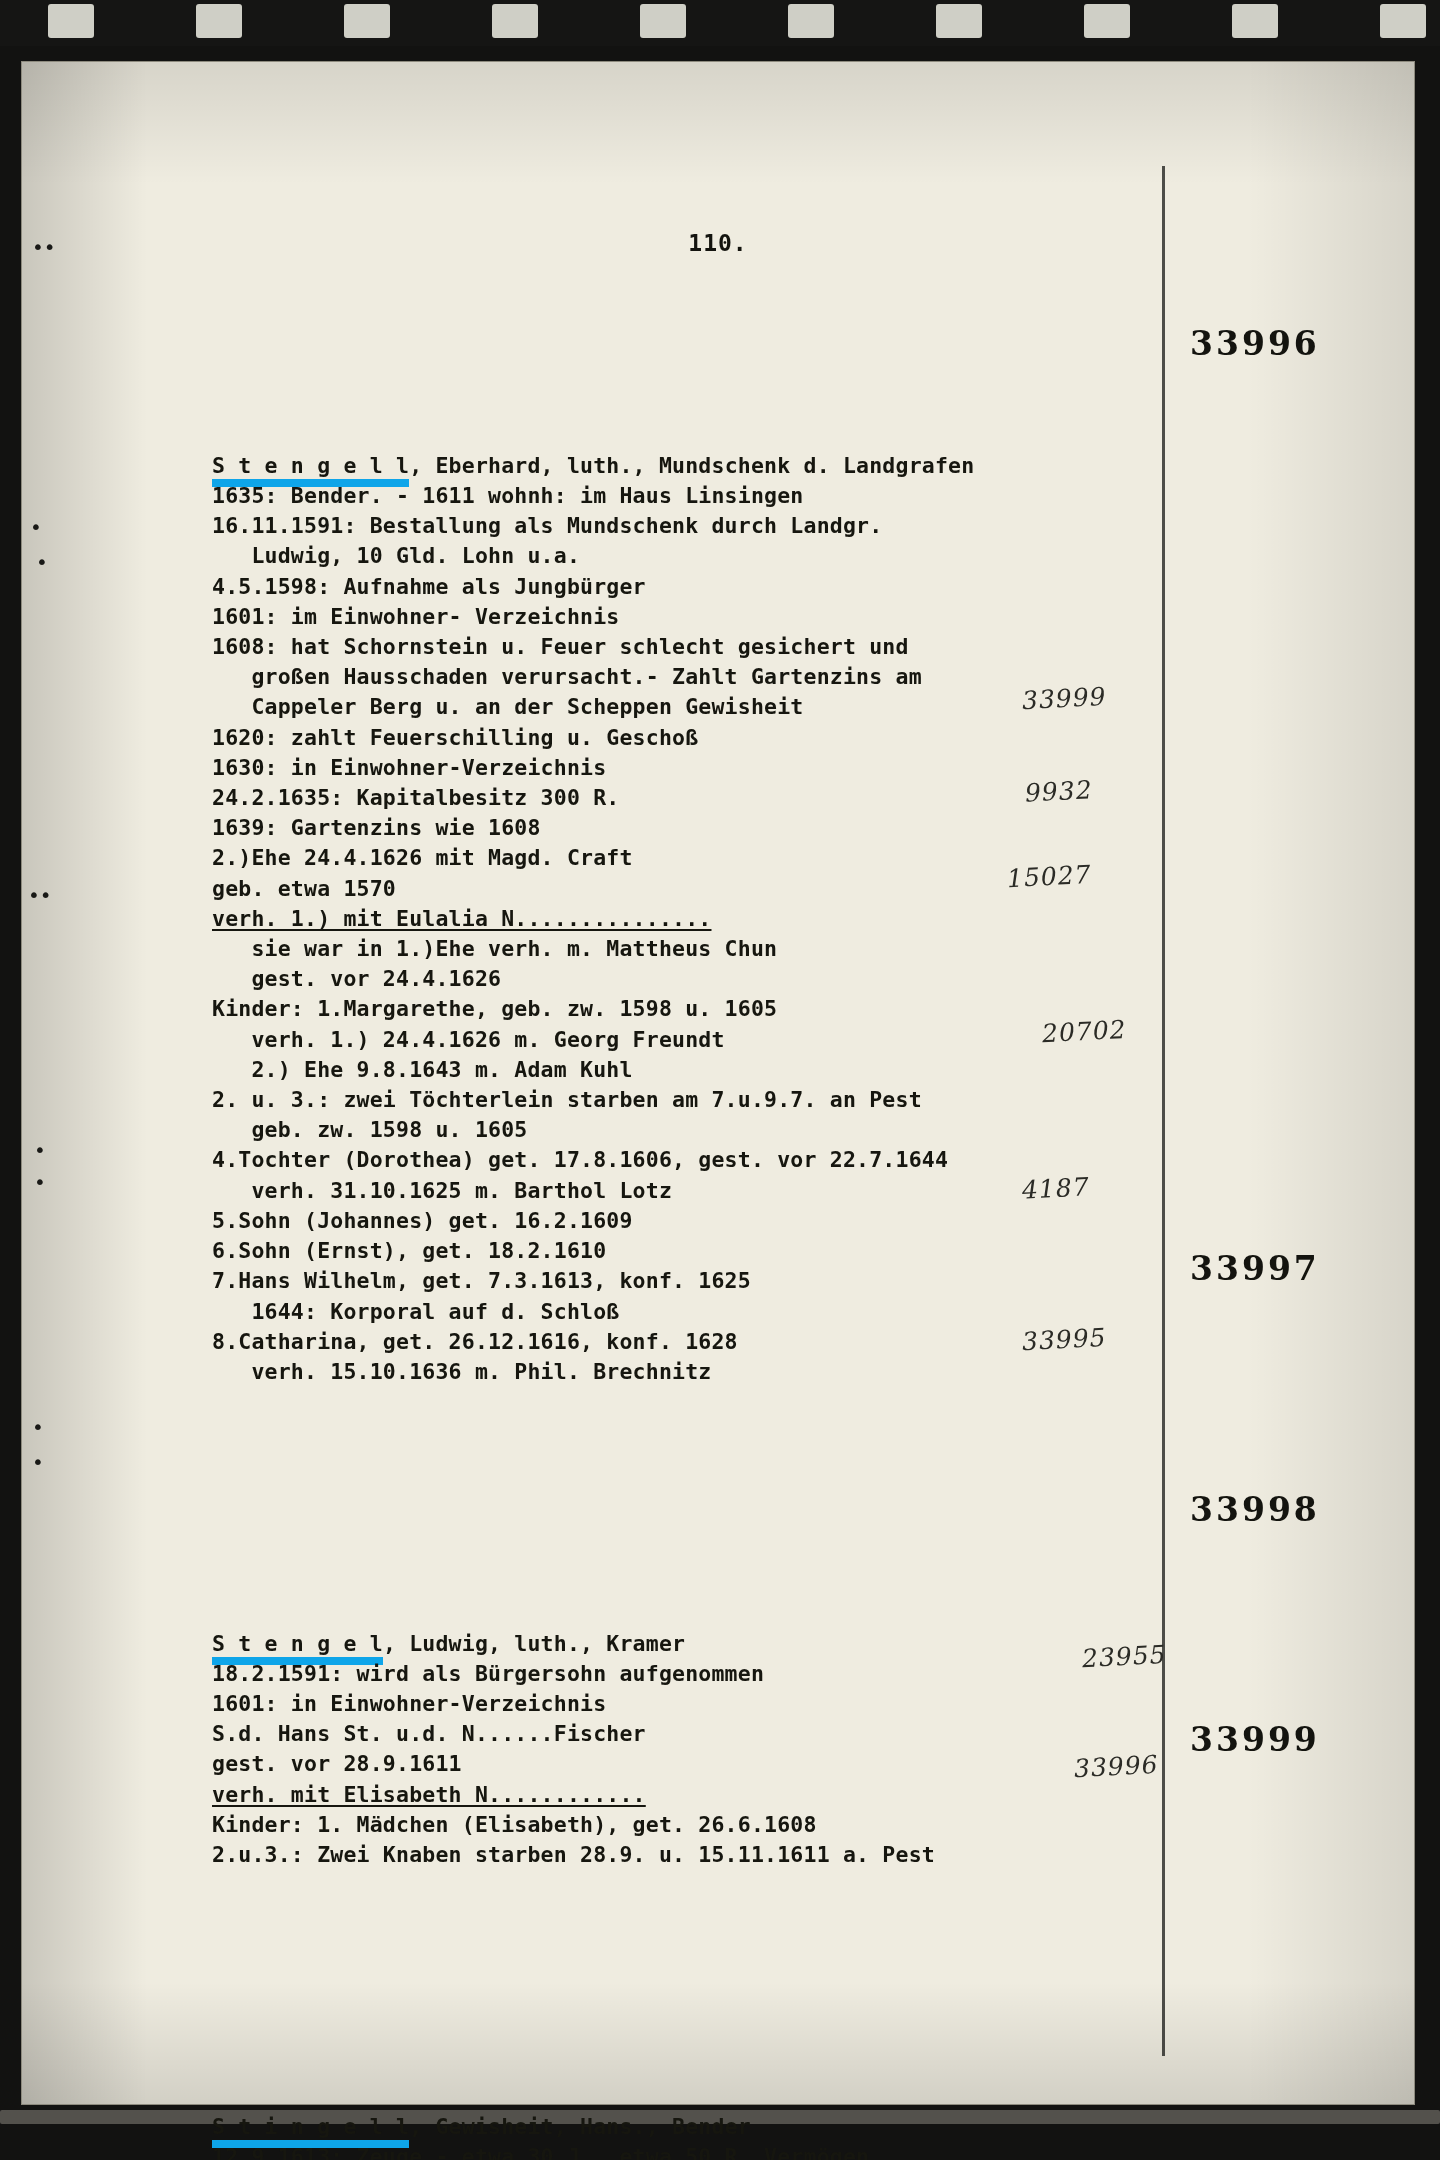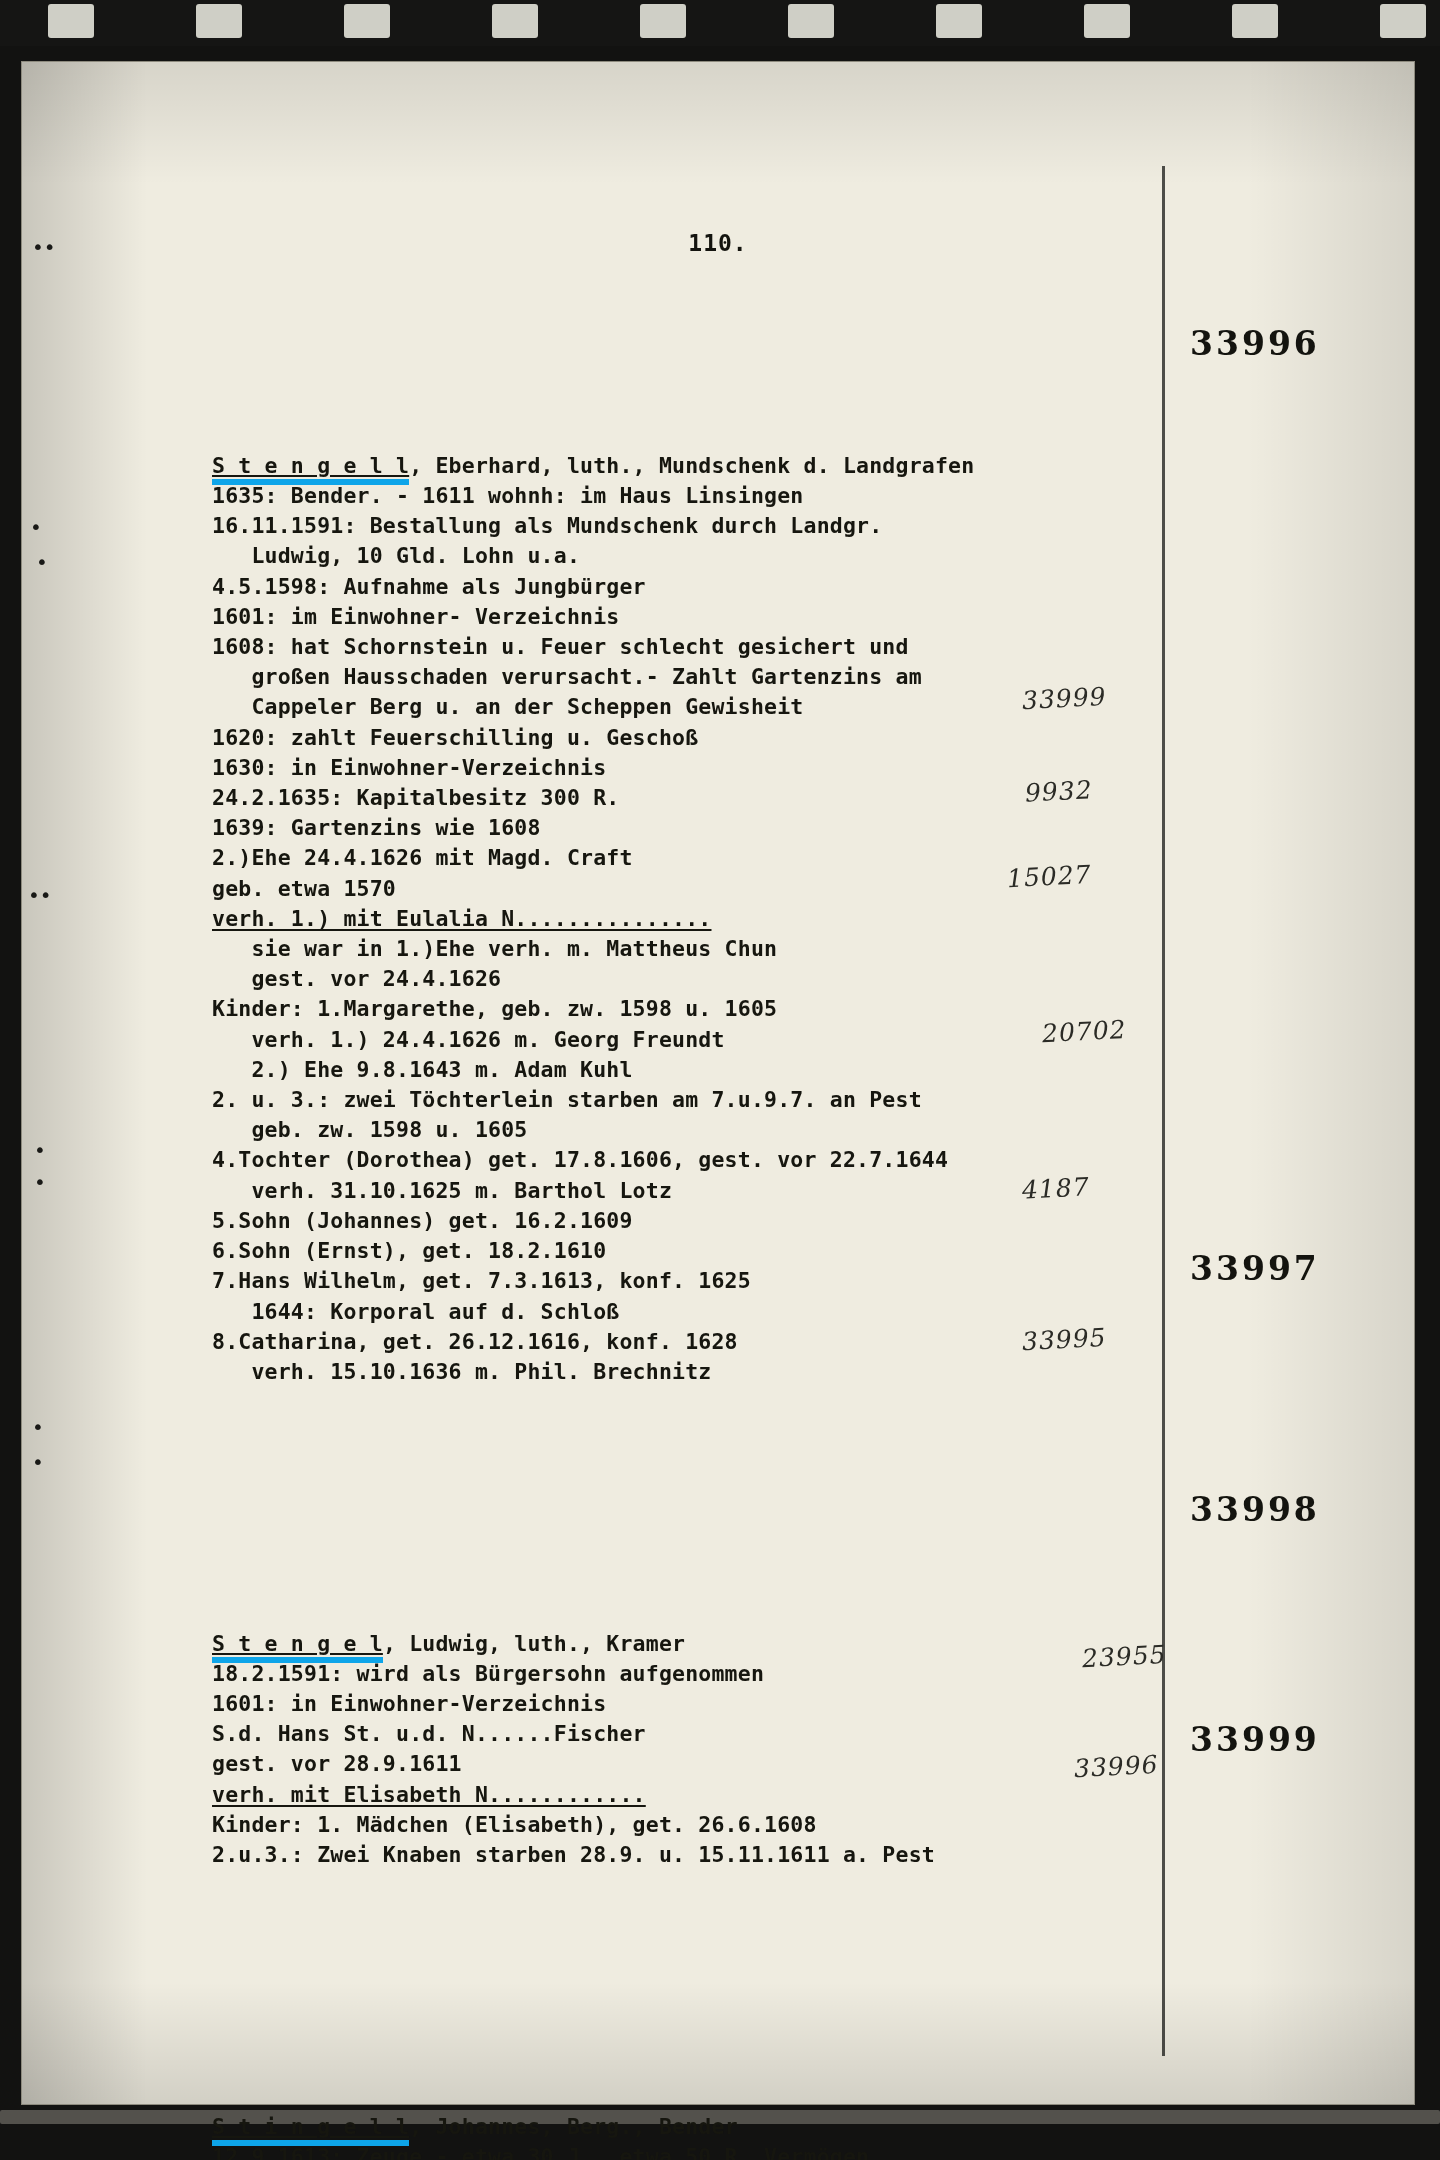--- a/index.html
+++ b/index.html
@@ -106,23 +106,22 @@
     font-size: 21.5px;
     line-height: 30.2px;
     letter-spacing: 0.2px;
     white-space: pre;
     font-weight: bold;
   }
   .entry { position: relative; }
   .gap { height: 30px; }
 
   .hl-name {
-    border-bottom: 6px solid #0ea5e9;
+    border-bottom: 8px solid #0ea5e9;
     padding-bottom: 1px;
-    text-decoration: underline;
   }
   .u { text-decoration: underline; text-underline-offset: 3px; }
 
   
   .refnum {
     position: absolute;
     color: #14140f;
     font-family: "DejaVu Serif", serif;
     font-weight: bold;
     font-size: 33px;
@@ -220,21 +219,21 @@
 <span>1601: in Einwohner-Verzeichnis</span>
 <span>S.d. Hans St. u.d. N......Fischer</span>
 <span>gest. vor 28.9.1611</span>
 <span class="u">verh. mit Elisabeth N............</span>
 <span>Kinder: 1. Mädchen (Elisabeth), get. 26.6.1608</span>
 <span>2.u.3.: Zwei Knaben starben 28.9. u. 15.11.1611 a. Pest</span></div>
 
       <div class="gap"></div>
 
       
-      <div class="entry"><span class="hl-name">S t i n g e l l</span><span>, Johannes, Berg., Bender</span>
+      <div class="entry"><span class="hl-name">S t i n g e l l</span><span>, Gewisheit, Hans., Bender</span>
 <span>12.9.1613: Zeuge - etwa 30 J., etwa 50 R. Vermögen</span>
 
 
 
 
 </div>
 
       
 
       

